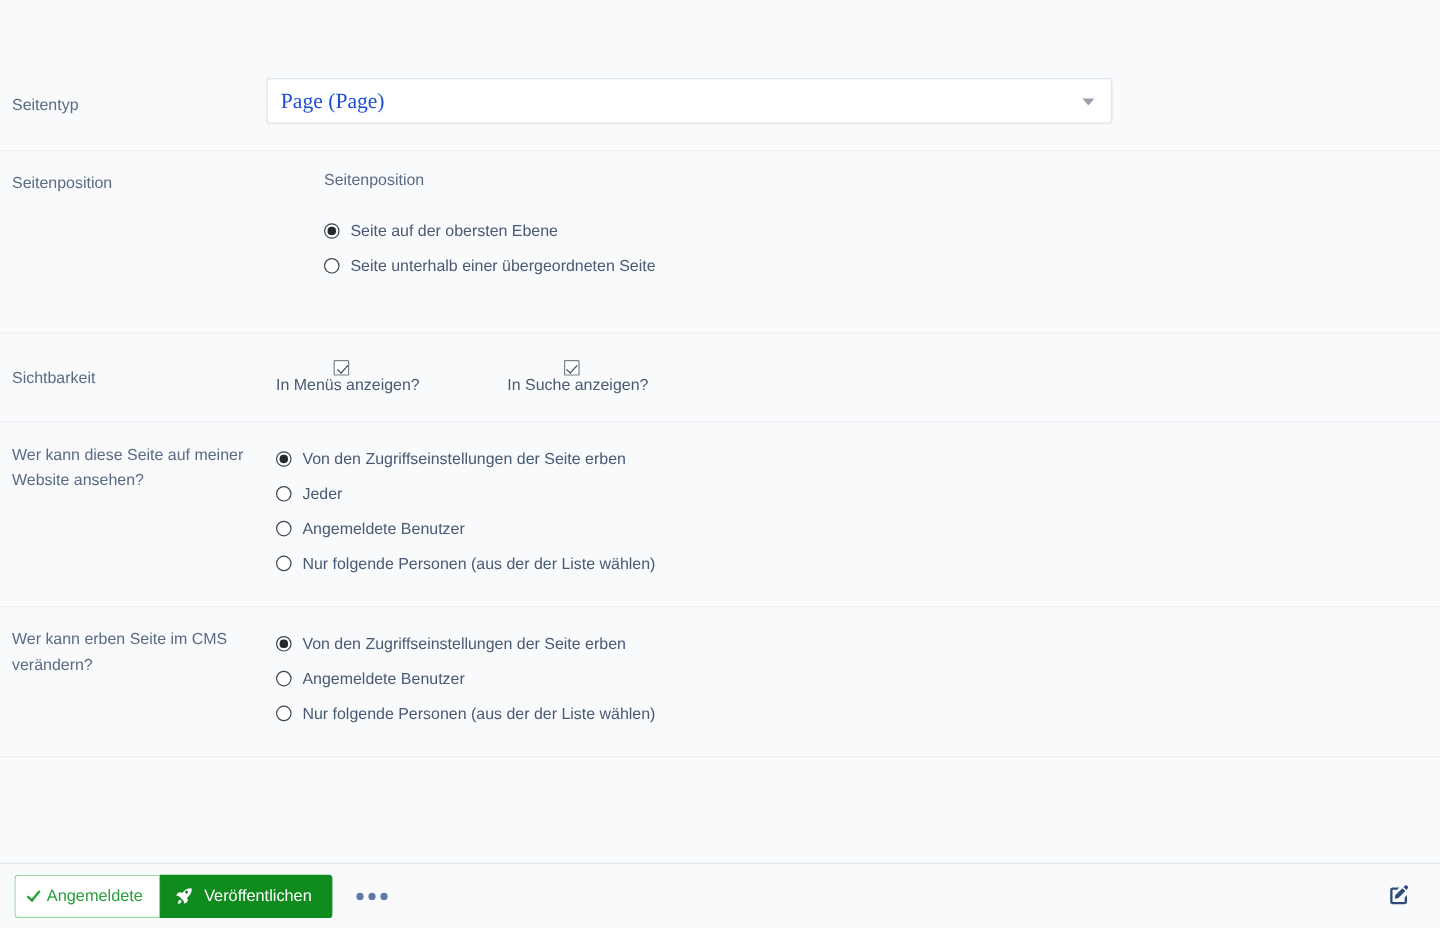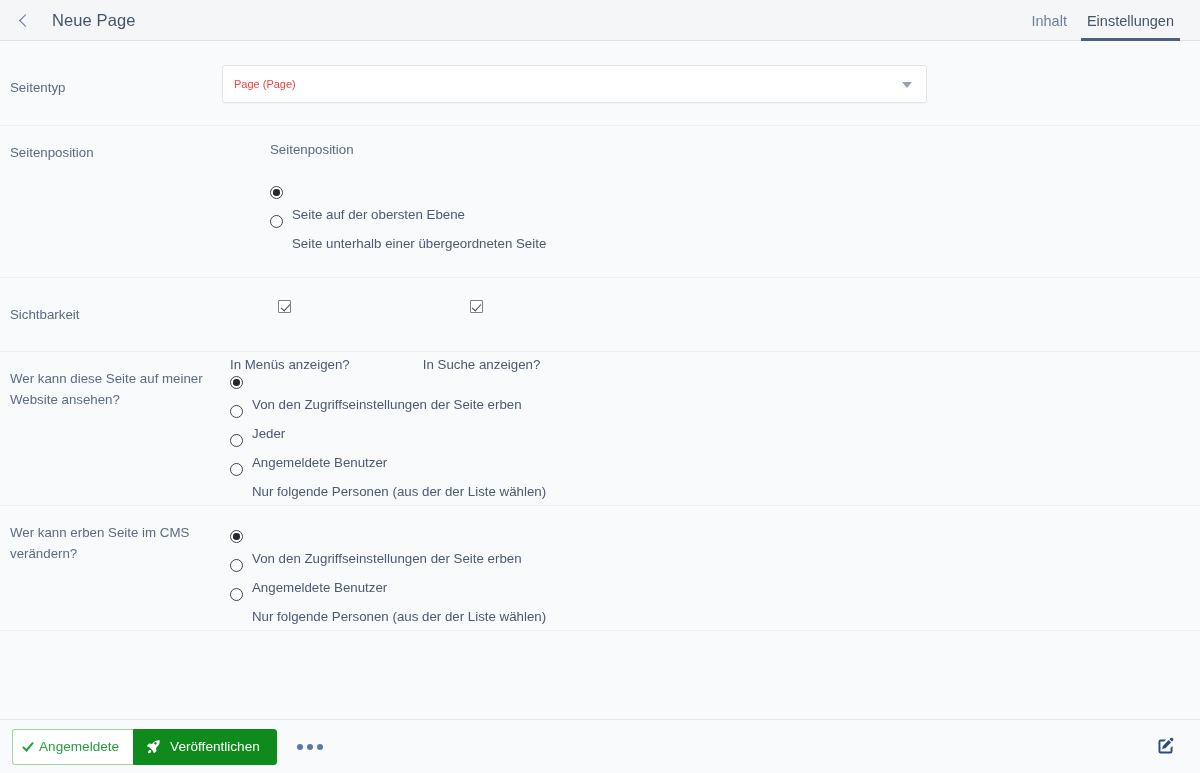--- a/index.html
+++ b/index.html
@@ -81,21 +81,21 @@
   .select-box {
     width: 705px; height: 38px;
     background: #ffffff;
     border: 1px solid #dfe3ea;
     border-radius: 3px;
     box-shadow: 0 1px 1px rgba(16,24,40,.03);
     display: flex; align-items: center;
     position: relative; cursor: pointer;
   }
   .select-value {
-    font-size: 11px; color: #ef4444; padding-left: 11px;
+    font-size: 18px; color: #1d4ed8; padding-left: 11px; font-family: Liberation Serif, serif;
   }
   .select-arrow {
     position: absolute; right: 14px; top: 50%;
     width: 0; height: 0; margin-top: -2px;
     border-left: 5px solid transparent;
     border-right: 5px solid transparent;
     border-top: 6px solid #9aa3ad;
   }
 
   
@@ -133,21 +133,21 @@
     background: #fff;
     flex: 0 0 13px;
     position: relative;
     margin-right: 9px;
   }
   .radio.checked::after {
     content: ""; position: absolute;
     left: 2.3px; top: 2.3px; width: 6.4px; height: 6.4px;
     border-radius: 50%; background: #24292f;
   }
-  .opt-label { font-size: 13.3px; color: #4a5a74; line-height: 16px; margin-top: 44px; }
+  .opt-label { font-size: 13.3px; color: #4a5a74; line-height: 16px; }
 
   .checkbox {
     width: 13px; height: 13px;
     border: 1.4px solid #7b828c;
     background: #fff;
     flex: 0 0 13px;
     margin-right: 10px;
     position: relative;
     border-radius: 1px;
   }
@@ -207,35 +207,20 @@
     width: 30px; height: 30px;
     display: flex; align-items: center; justify-content: center;
     cursor: pointer; margin-right: 8px;
   }
 </style>
 </head>
 <body>
 
 <div class="app">
 
-  <div class="header">
-    <div class="back-btn">
-      <i class="back-chevron"></i>
-    </div>
-    <div class="page-title">Neue Page</div>
-
-    <div class="tabs">
-      <div class="tab">
-        <span>Inhalt</span>
-      </div>
-      <div class="tab active">
-        <span>Einstellungen</span>
-      </div>
-    </div>
-  </div>
 
   <div class="form">
 
     <div class="row row-seitentyp">
       <div class="row-label">Seitentyp</div>
       <div class="row-content">
         <div class="select-box">
           <span class="select-value">Page (Page)</span>
           <i class="select-arrow"></i>
         </div>

